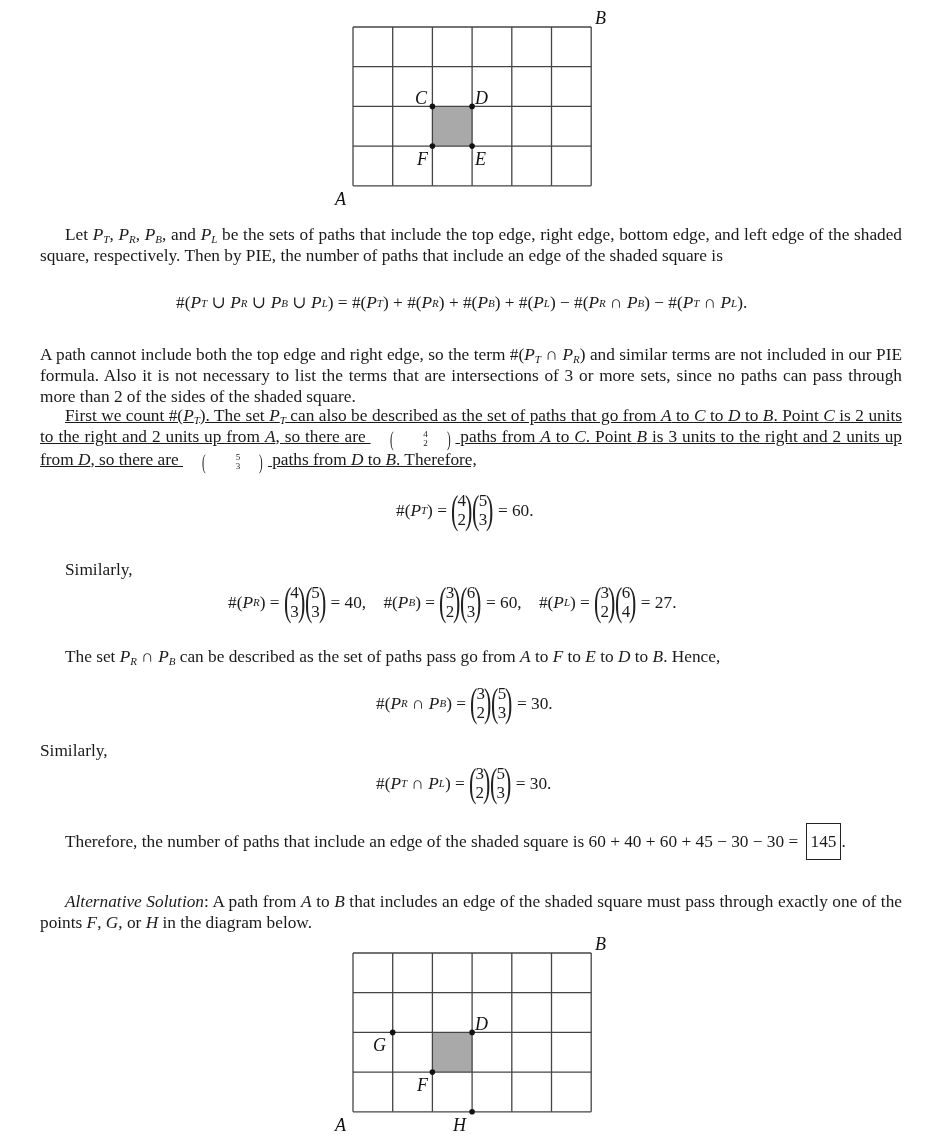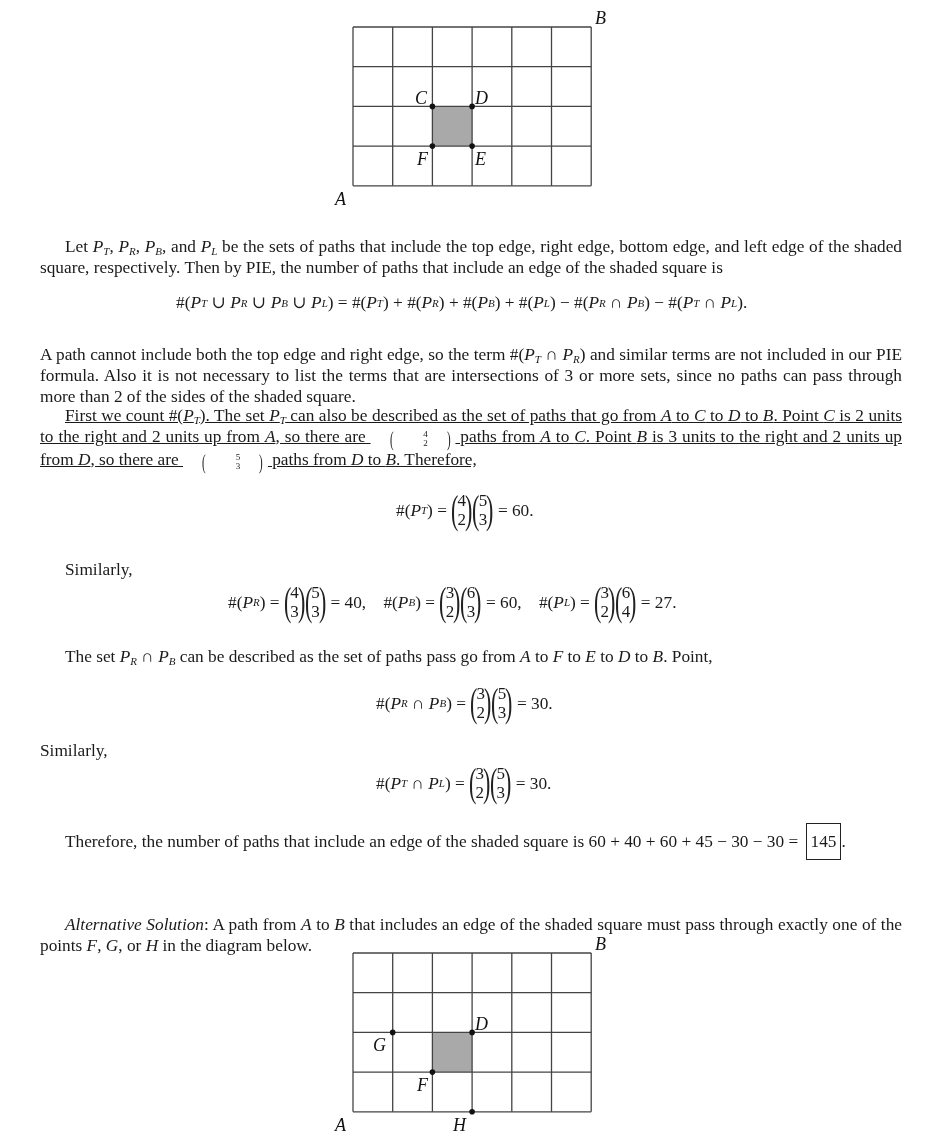--- a/index.html
+++ b/index.html
@@ -45,21 +45,21 @@
       <circle cx="107.4" cy="146.10000000000002" r="2.8" fill="#111"></circle>
     </g>
   <text x="270" y="24">B</text>
   <text x="10" y="205">A</text>
   <text x="90" y="104">C</text>
   <text x="150" y="104">D</text>
   <text x="150" y="165">E</text>
   <text x="92" y="165">F</text>
 </svg>
 
-<div class="para indent txt" style="top:236px;">
+<div class="para indent txt" style="top:224px;">
   <span>Let </span><i>P</i><sub class="it">T</sub><span>, </span><i>P</i><sub class="it">R</sub><span>, </span><i>P</i><sub class="it">B</sub><span>, and </span><i>P</i><sub class="it">L</sub><span> be the sets of paths that include the top edge, right edge, bottom edge, and left edge of the shaded square, respectively. Then by PIE, the number of paths that include an edge of the shaded square is</span>
 </div>
 
 <div class="eq txt" style="left:176px; top:292px;">
   #(<i>P</i><sub class="it">T</sub>&nbsp;∪&nbsp;<i>P</i><sub class="it">R</sub>&nbsp;∪&nbsp;<i>P</i><sub class="it">B</sub>&nbsp;∪&nbsp;<i>P</i><sub class="it">L</sub>) = #(<i>P</i><sub class="it">T</sub>) + #(<i>P</i><sub class="it">R</sub>) + #(<i>P</i><sub class="it">B</sub>) + #(<i>P</i><sub class="it">L</sub>) − #(<i>P</i><sub class="it">R</sub>&nbsp;∩&nbsp;<i>P</i><sub class="it">B</sub>) − #(<i>P</i><sub class="it">T</sub>&nbsp;∩&nbsp;<i>P</i><sub class="it">L</sub>).
 </div>
 
 <div class="para txt" style="top:344px;">
   <span>A path cannot include both the top edge and right edge, so the term #(</span><i>P</i><sub class="it">T</sub>&nbsp;<span>∩</span>&nbsp;<i>P</i><sub class="it">R</sub><span>) and similar terms are not included in our PIE formula. Also it is not necessary to list the terms that are intersections of 3 or more sets, since no paths can pass through more than 2 of the sides of the shaded square.</span>
 </div>
@@ -150,21 +150,21 @@
       <span class="stack">
         <span>6</span>
         <span>4</span>
       </span>
       <span class="paren">)</span>
     </span>
   &nbsp;<span>= 27.</span>
 </div>
 
 <div class="para indent txt" style="top:646px;">
-  <span>The set </span><i>P</i><sub class="it">R</sub>&nbsp;<span>∩</span>&nbsp;<i>P</i><sub class="it">B</sub><span> can be described as the set of paths pass go from </span><i>A</i><span> to </span><i>F</i><span> to </span><i>E</i><span> to </span><i>D</i><span> to </span><i>B</i><span>. Point,</span>
+  <span>The set </span><i>P</i><sub class="it">R</sub>&nbsp;<span>∩</span>&nbsp;<i>P</i><sub class="it">B</sub><span> can be described as the set of paths pass go from </span><i>A</i><span> to </span><i>F</i><span> to </span><i>E</i><span> to </span><i>D</i><span> to </span><i>B</i><span>. Hence,</span>
 </div>
 
 <div class="eq txt" style="left:376px; top:683px;">
   #(<i>P</i><sub class="it">R</sub>&nbsp;∩&nbsp;<i>P</i><sub class="it">B</sub>) =&nbsp;
   <span class="binom">
       <span class="paren">(</span>
       <span class="stack">
         <span>3</span>
         <span>2</span>
       </span>
@@ -199,21 +199,21 @@
       </span>
       <span class="paren">)</span>
     </span>
   &nbsp;<span>= 30.</span>
 </div>
 
 <div class="para indent txt" style="top:831px; text-align:left; width:880px;">
   <span>Therefore, the number of paths that include an edge of the shaded square is 60 + 40 + 60 + 45 − 30 − 30 =</span> <span class="boxed">145</span><span>.</span>
 </div>
 
-<div class="para indent txt" style="top:914px;">
+<div class="para indent txt" style="top:891px;">
   <i>Alternative Solution</i><span>: A path from </span><i>A</i><span> to </span><i>B</i><span> that includes an edge of the shaded square must pass through exactly one of the points </span><i>F</i><span>, </span><i>G</i><span>, or </span><i>H</i><span> in the diagram below.</span>
 </div>
 
 <svg class="abs" style="left:325px; top:926px;" width="300" height="220" viewBox="0 0 300 220">
   <g id="d2-grid">
       <rect x="107.4" y="106.4" width="39.7" height="39.7" fill="#a9a9a9"></rect>
       <line x1="28" x2="28" y1="27" y2="185.8" stroke="#444444" stroke-width="1.3"></line>
       <line x1="67.7" x2="67.7" y1="27" y2="185.8" stroke="#444444" stroke-width="1.3"></line>
       <line x1="107.4" x2="107.4" y1="27" y2="185.8" stroke="#444444" stroke-width="1.3"></line>
       <line x1="147.10000000000002" x2="147.10000000000002" y1="27" y2="185.8" stroke="#444444" stroke-width="1.3"></line>

